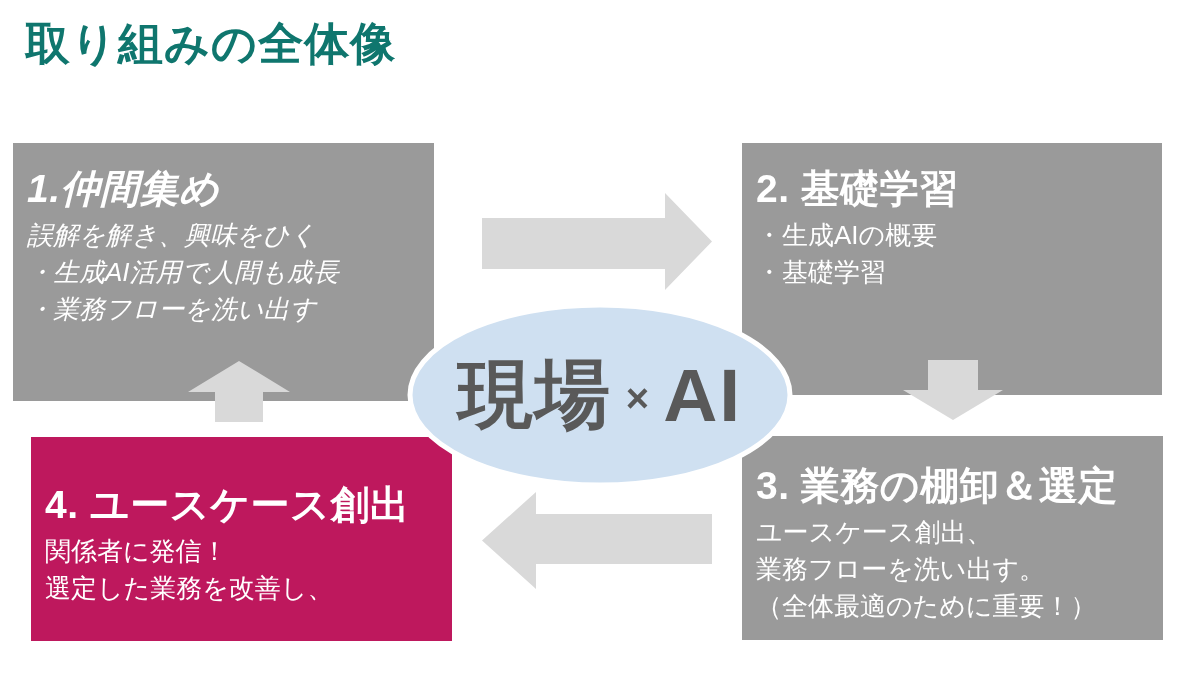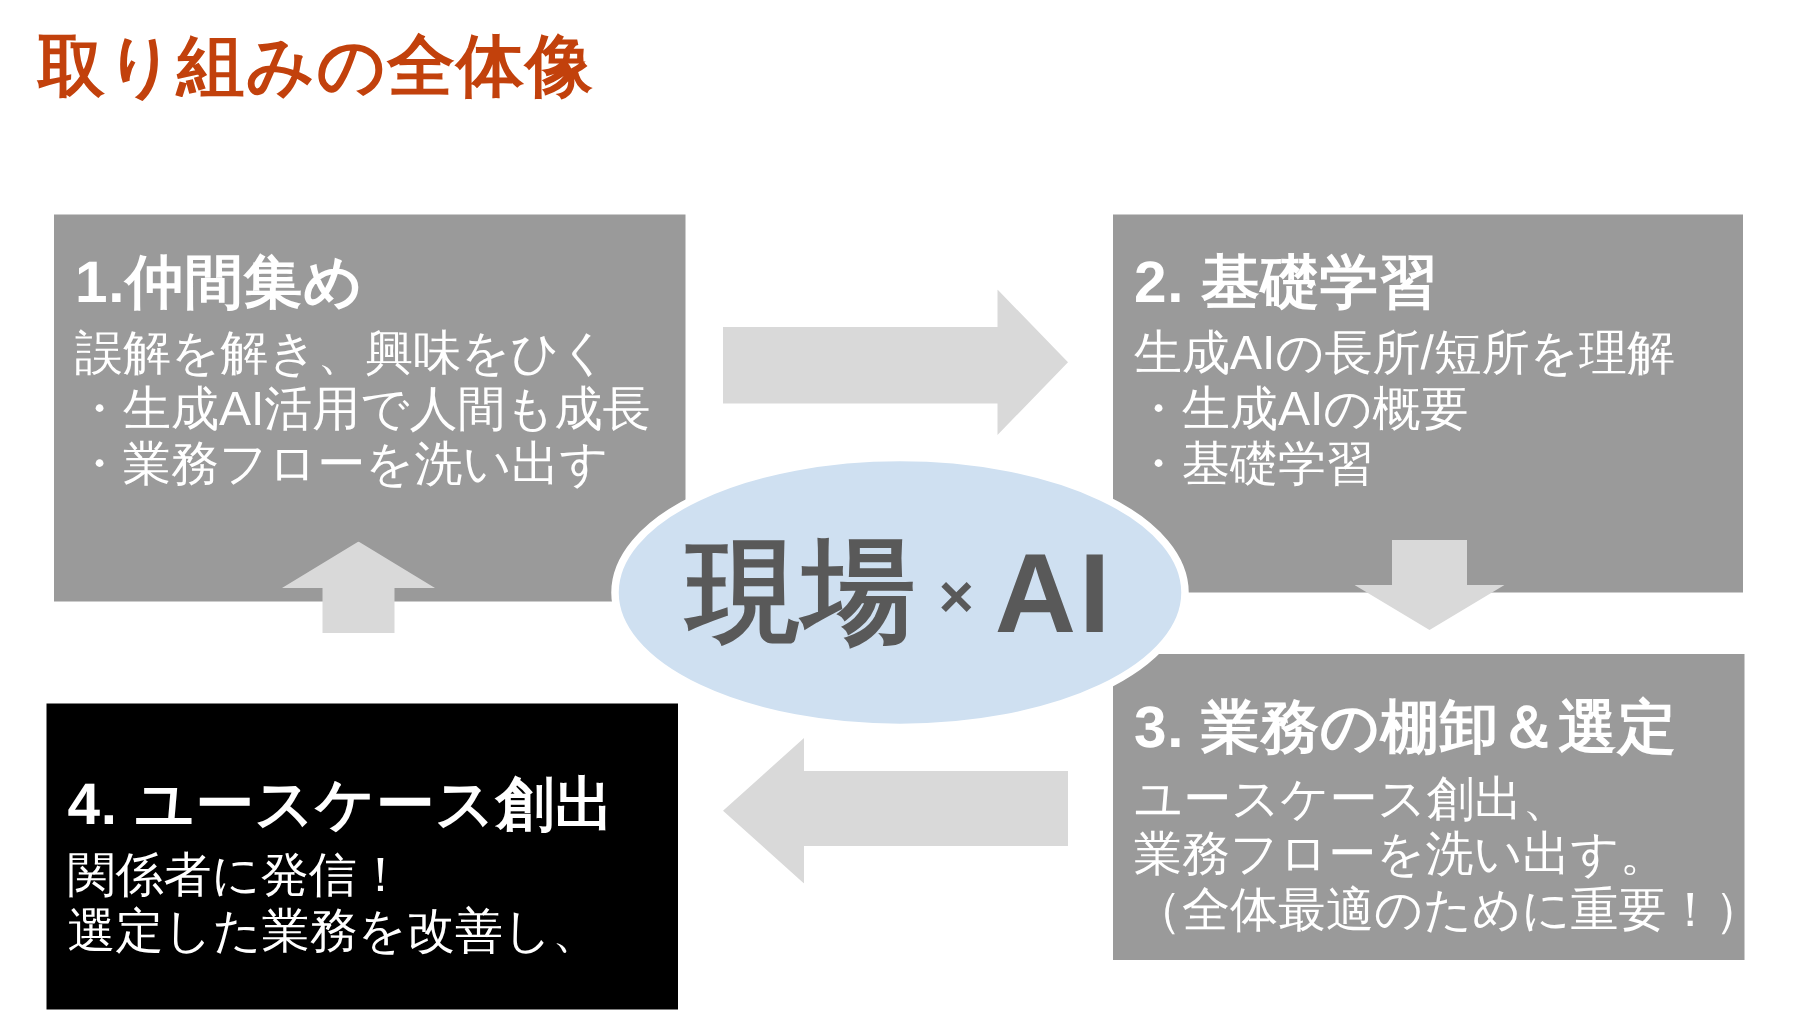--- a/index.html
+++ b/index.html
@@ -4,37 +4,37 @@
 <style>
   html,body{margin:0;padding:0;}
   body{
     width:1200px;height:675px;position:relative;overflow:hidden;
     background:#ffffff;
     font-family:"Liberation Sans","DejaVu Sans",sans-serif;
   }
   .slide{position:absolute;inset:0;}
   .title{
     position:absolute;left:25px;top:14px;
-    font-size:45px;font-weight:bold;color:#c2410c;
+    font-size:45px;font-weight:bold;color:#0f766e;
     letter-spacing:1px;
   }
   .step{
     position:absolute;width:421px;box-sizing:border-box;
     color:#ffffff;padding-left:14px;padding-right:8px;
   }
   .step-gray{background:#9a9a9a;}
-  .step-orange{background:#000000;margin-top:32px;}
+  .step-orange{background:#be185d;}
   .step h2{
     margin:0 0 6px 0;font-size:39px;line-height:44px;font-weight:bold;
     letter-spacing:0.5px;white-space:nowrap;
   }
   .step .line{
-    font-size:32px;line-height:37px;white-space:nowrap;
+    font-size:26px;line-height:37px;white-space:nowrap;
   }
-  #box1{left:36px;top:143px;height:258px;padding-top:24px;}
+  #box1{left:13px;top:143px;height:258px;padding-top:24px;font-style:italic;}
   #box2{left:742px;top:143px;height:252px;padding-top:24px;width:420px;}
   #box3{left:742px;top:436px;height:204px;padding-top:28px;}
   #box4{left:31px;top:437px;height:204px;padding-top:46px;}
   .arrow{position:absolute;display:block;}
   #arrow-right{left:482px;top:193px;}
   #arrow-down{left:903px;top:360px;}
   #arrow-left{left:482px;top:492px;}
   #arrow-up{left:188px;top:361px;}
   .center-ellipse-wrap{
     position:absolute;left:404px;top:299px;width:392px;height:192px;
@@ -56,21 +56,20 @@
 
   <div class="step step-gray" id="box1">
     <h2>1.仲間集め</h2>
     <div class="line">誤解を解き、興味をひく</div>
     <div class="line">・生成AI活用で人間も成長</div>
     <div class="line">・業務フローを洗い出す</div>
   </div>
 
   <div class="step step-gray" id="box2">
     <h2>2. 基礎学習</h2>
-    <div class="line">生成AIの長所/短所を理解</div>
     <div class="line">・生成AIの概要</div>
     <div class="line">・基礎学習</div>
   </div>
 
   <div class="step step-gray" id="box3">
     <h2>3. 業務の棚卸＆選定</h2>
     <div class="line">ユースケース創出、</div>
     <div class="line">業務フローを洗い出す。</div>
     <div class="line">（全体最適のために重要！）</div>
   </div>

